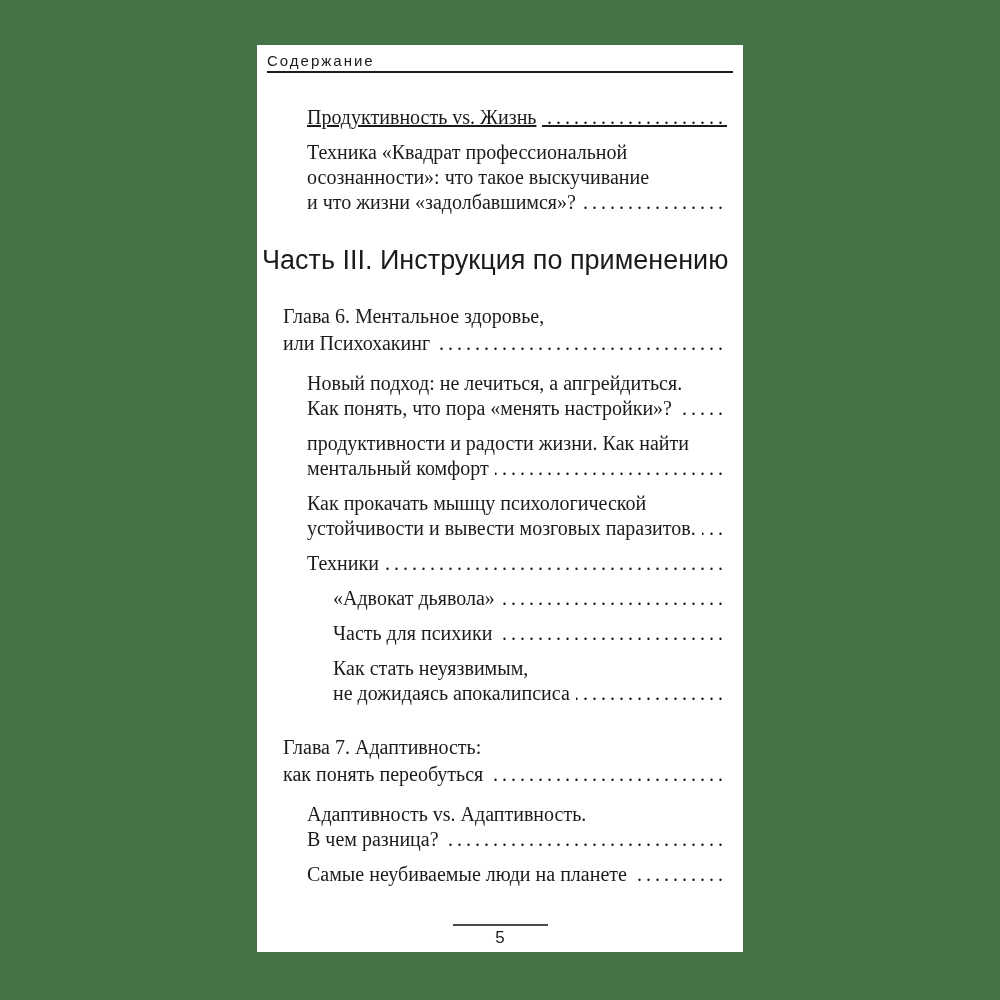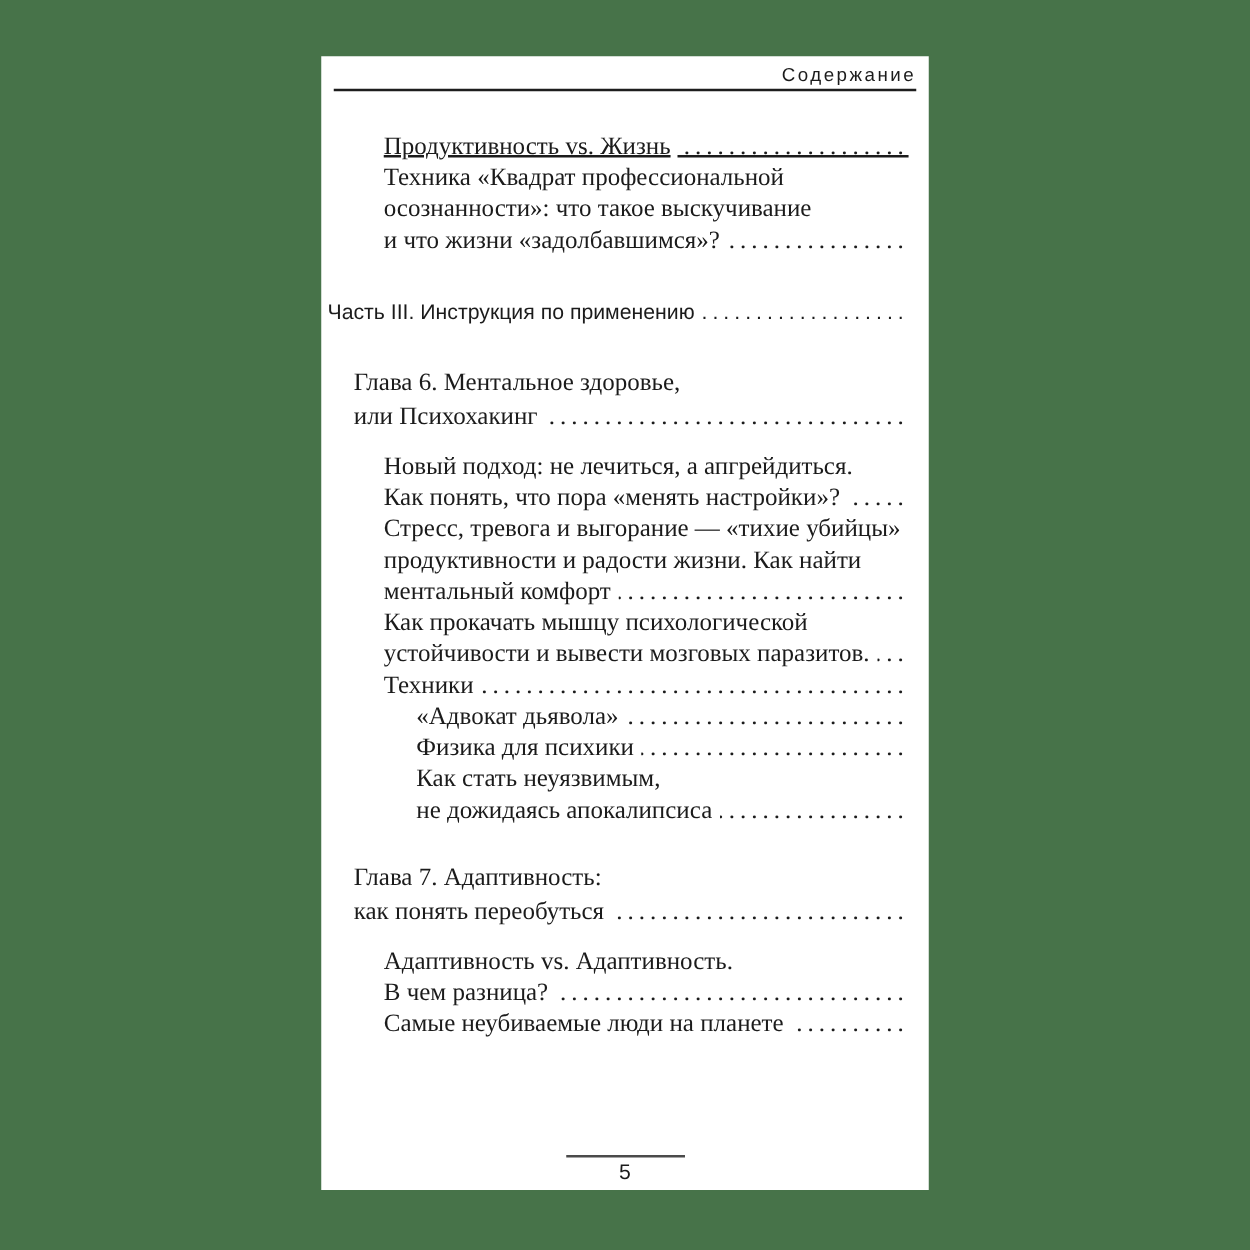--- a/index.html
+++ b/index.html
@@ -17,46 +17,47 @@
     width: 486px;
     height: 907px;
     background: #ffffff;
     color: #1b1b1b;
     overflow: hidden;
   }
   .page-header {
     padding: 6px 10px 0 10px;
   }
   .header-title {
-    text-align: right;
+    text-align: left;
     font-family: "Liberation Sans", sans-serif;
     font-size: 15px;
     line-height: 19px;
     letter-spacing: 2px;
     color: #1b1b1b;
   }
   .header-rule {
     height: 2px;
     background: #1d1d1d;
     margin-top: 1px;
   }
   .toc {
     margin-top: 32px;
     padding: 0 16px 0 5px;
   }
   .toc-entry {
+    margin-top: 10px;
     font-family: "Liberation Serif", serif;
     font-size: 20px;
     line-height: 25px;
     color: #1b1b1b;
   }
   .toc-entry:first-child { margin-top: 0; text-decoration: underline; }
   .level-part {
     font-family: "Liberation Sans", sans-serif;
-    font-size: 17px;
+    font-size: 27px;
     line-height: 30px;
     margin-top: 30px;
     padding-left: 0;
   }
   .level-chapter {
     font-weight: 400;
     font-size: 20px;
     line-height: 27px;
     margin-top: 28px;
     margin-bottom: 14px;
@@ -155,21 +156,20 @@
       <div class="toc-entry level-entry">
         <div class="line"><span class="txt">Новый подход: не лечиться, а апгрейдиться.</span></div>
         <div class="line with-leader">
           <span class="txt">Как понять, что пора «менять настройки»?</span>
           <span class="leader">
             <span class="dots">......................................................................................................................................................</span>
           </span>
         </div>
       </div>
       <div class="toc-entry level-entry">
-        <div class="line"><span class="txt">Стресс, тревога и выгорание — «тихие убийцы»</span></div>
         <div class="line"><span class="txt">продуктивности и радости жизни. Как найти</span></div>
         <div class="line with-leader">
           <span class="txt">ментальный комфорт</span>
           <span class="leader">
             <span class="dots">......................................................................................................................................................</span>
           </span>
         </div>
       </div>
       <div class="toc-entry level-entry">
         <div class="line"><span class="txt">Как прокачать мышцу психологической</span></div>
@@ -191,21 +191,21 @@
       <div class="toc-entry level-subentry">
         <div class="line with-leader">
           <span class="txt">«Адвокат дьявола»</span>
           <span class="leader">
             <span class="dots">......................................................................................................................................................</span>
           </span>
         </div>
       </div>
       <div class="toc-entry level-subentry">
         <div class="line with-leader">
-          <span class="txt">Физика для психики</span>
+          <span class="txt">Часть для психики</span>
           <span class="leader">
             <span class="dots">......................................................................................................................................................</span>
           </span>
         </div>
       </div>
       <div class="toc-entry level-subentry">
         <div class="line"><span class="txt">Как стать неуязвимым,</span></div>
         <div class="line with-leader">
           <span class="txt">не дожидаясь апокалипсиса</span>
           <span class="leader">

